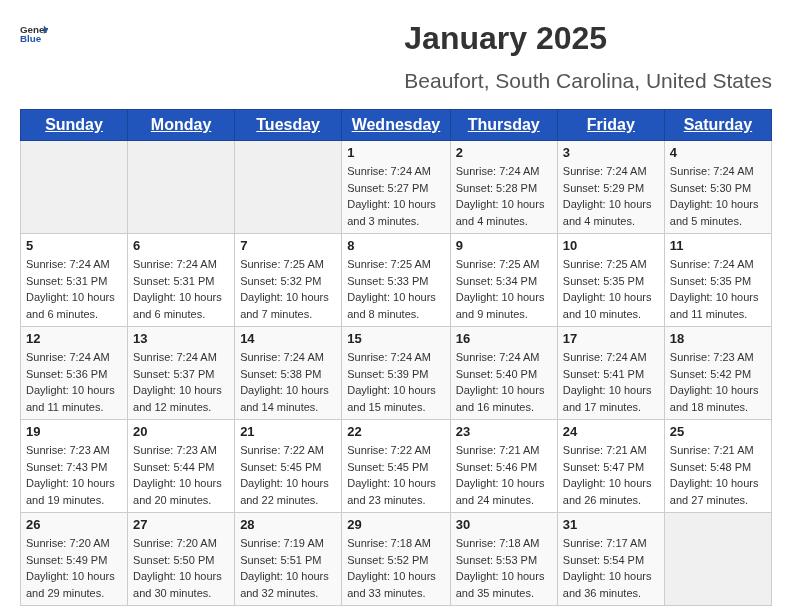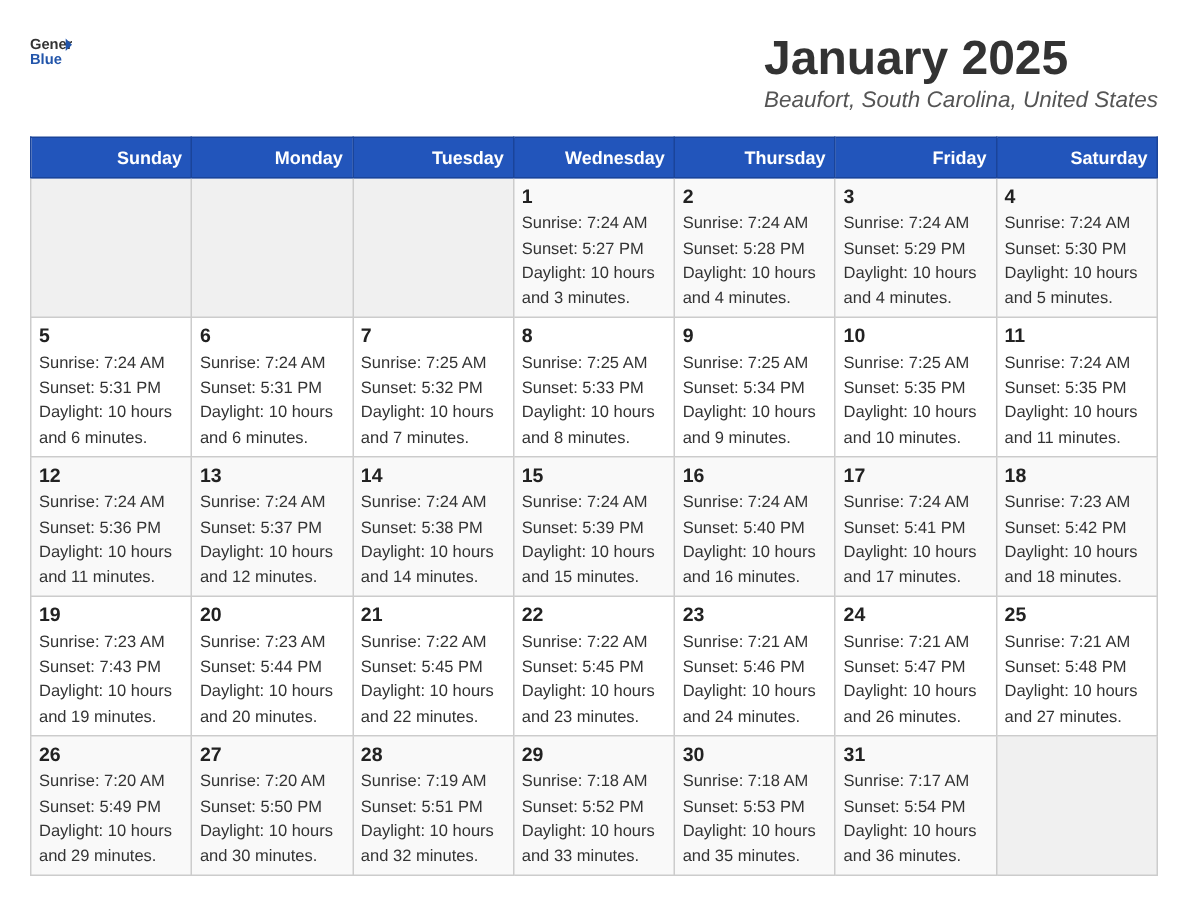--- a/index.html
+++ b/index.html
@@ -26,38 +26,38 @@
       height: 28px;
     }
     .title-block {
     }
     .calendar-title {
       font-size: 32px;
       font-weight: bold;
       color: #333;
     }
     .calendar-subtitle {
-      font-size: 15px;
+      font-size: 21px;
       color: #555;
-      margin-top: 1px;
-      font-style: italic;
+      margin-top: 12px;
     }
     .calendar-table {
       width: 100%;
       border-collapse: collapse;
       font-size: 11px;
     }
     .calendar-table thead tr th {
       background-color: #2255bb;
       color: #fff;
-      text-align: right;
+      text-align: center;
       padding: 6px 6px;
-      font-size: 12px;
+      font-size: 16px;
       font-weight: bold;
       border: 1px solid #1a449a;
+      text-decoration: underline;
     }
     .calendar-table tbody tr td {
       vertical-align: top;
       border: 1px solid #ccc;
       padding: 4px 5px;
       min-width: 100px;
       min-height: 80px;
       background: #fff;
     }
     .calendar-table tbody tr:nth-child(odd) td {

